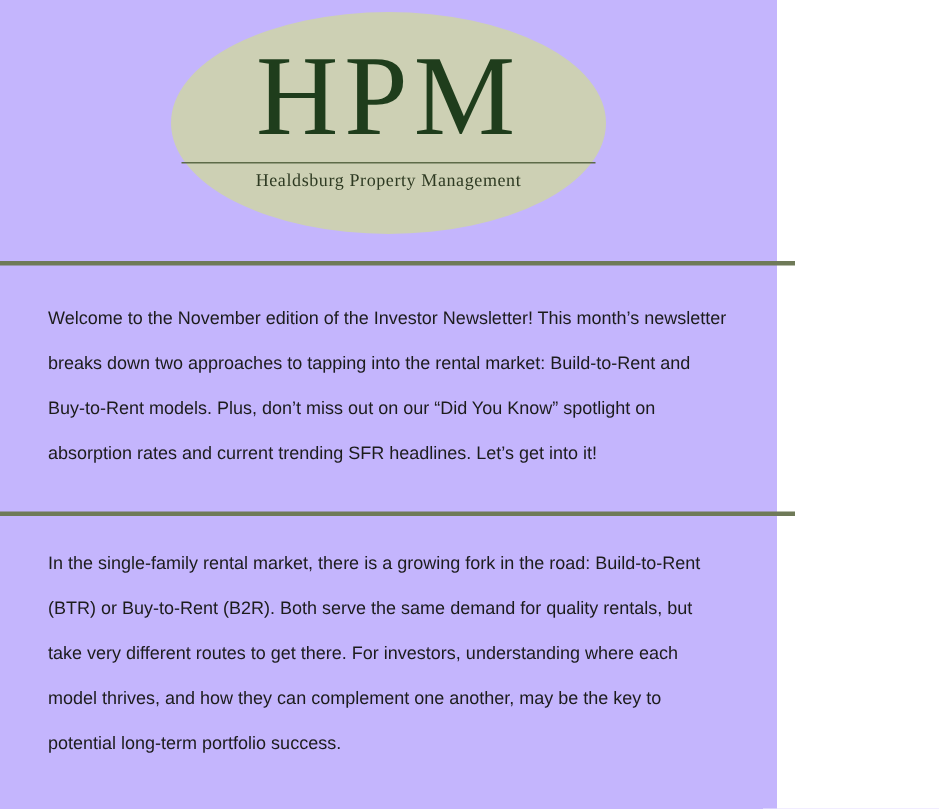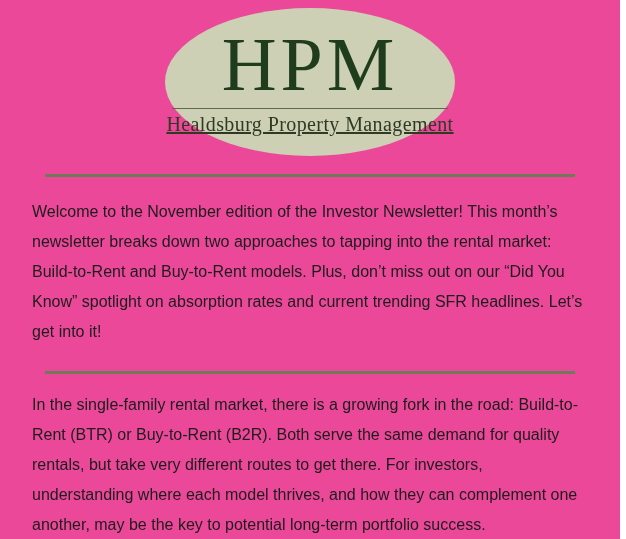--- a/index.html
+++ b/index.html
@@ -9,23 +9,23 @@
   }
   body {
     width: 626px;
     height: 539px;
     overflow: hidden;
     font-family: "Liberation Sans", sans-serif;
     color: #1a1a1a;
   }
   .page {
     position: relative;
-    width: 620px;
+    width: 518px;
     height: 539px;
-    background: #ec4899;
+    background: #c4b5fd;
   }
 
   
   .logo-block {
     position: relative;
     height: 160px;
   }
   .logo-ellipse {
     position: absolute;
     left: 50%;
@@ -53,42 +53,41 @@
     padding-top: 26px;
   }
   .logo-rule {
     width: 276px;
     height: 1px;
     background: #5d6b48;
     margin: 6px auto 4px auto;
   }
   .logo-sub {
     font-family: "Liberation Serif", serif;
-    font-size: 20px;
+    font-size: 12px;
     letter-spacing: 0.4px;
     color: #2e3a22;
-    text-decoration: underline;
   }
 
   
   .divider {
     height: 3px;
     background: #6f7a58;
     margin: 0 auto;
     width: 530px;
   }
   .divider.top { margin-top: 14px; }
   .divider.mid { margin-top: 24px; }
 
   
   .content {
     padding: 0 32px;
   }
   p.body-text {
-    font-size: 16px;
+    font-size: 12px;
     line-height: 30px;
     color: #1c1c1c;
     margin: 0;
   }
   .intro-wrap { padding-top: 20px; }
   h1.headline {
     font-size: 24.5px;
     line-height: 30px;
     font-weight: bold;
     color: #000000;

